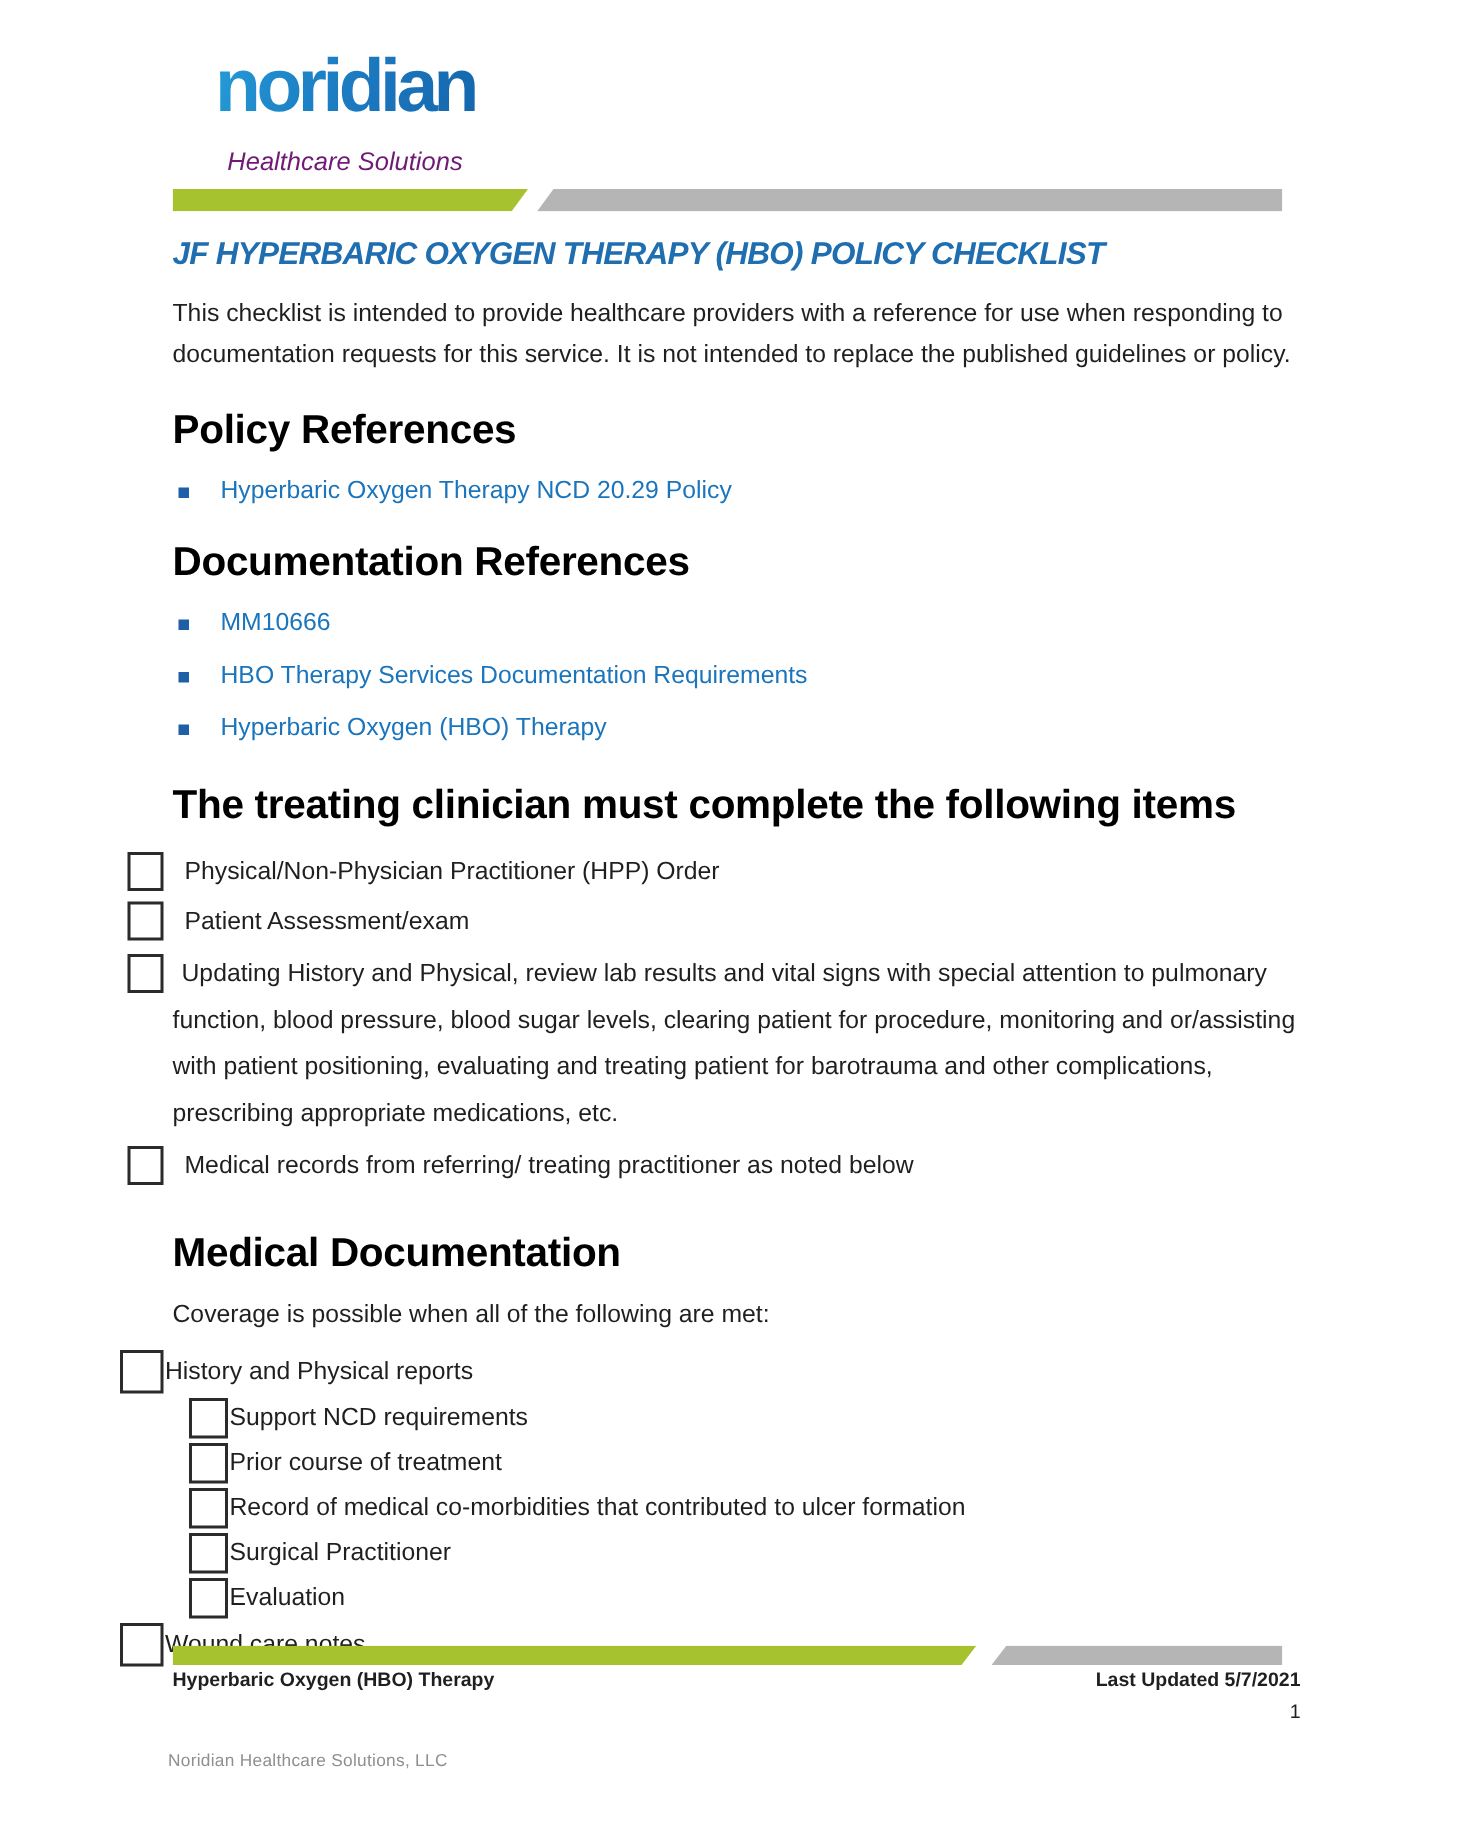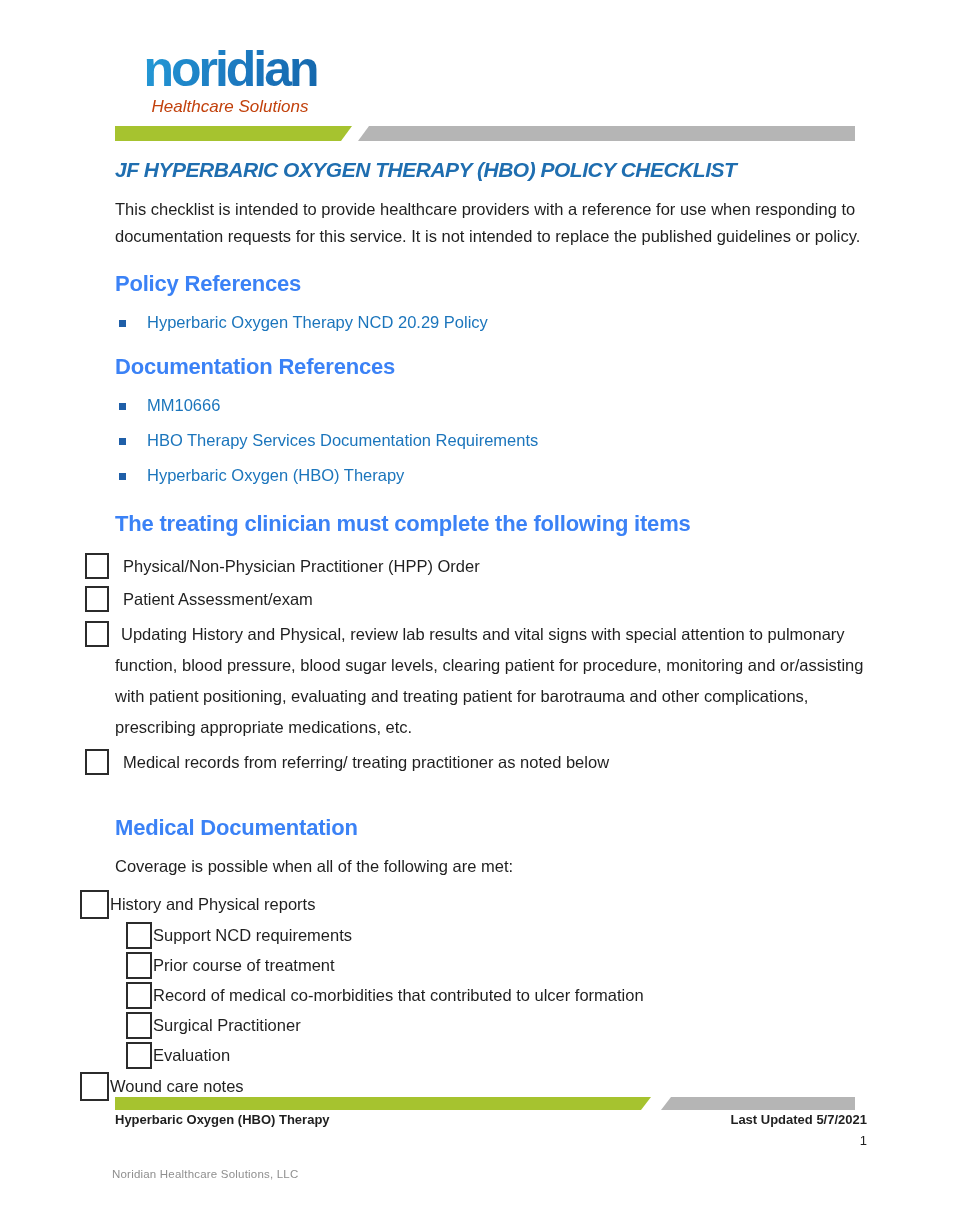--- a/index.html
+++ b/index.html
@@ -2,44 +2,44 @@
 <html><head>
 <meta charset="utf-8">
 <style>
   html,body { margin:0; padding:0; background:#ffffff; }
   body {
     width:980px; height:1230px; position:relative; overflow:hidden;
     font-family:"Liberation Sans", sans-serif; color:#1f1f1f;
     -webkit-font-smoothing:antialiased;
   }
   
-  .logo-block { position:absolute; top:44px; left:110px; width:240px; text-align:center; }
+  .logo-block { position:absolute; top:32px; left:110px; width:240px; text-align:center; }
   .logo-brand {
     font-size:50px; font-weight:bold; letter-spacing:-3px; line-height:1;
     background:linear-gradient(110deg,#2aa9e0 0%,#1e86c9 35%,#1b75bc 60%,#1160a4 100%);
     -webkit-background-clip:text; background-clip:text; color:transparent;
   }
-  .logo-tagline { font-size:17px; font-style:italic; color:#c2410c; margin-top:3px; letter-spacing:0px; }
+  .logo-tagline { font-size:17px; font-style:italic; color:#701a75; margin-top:16px; letter-spacing:0px; }
   
   .bar { position:absolute; left:115px; width:740px; }
   .bar .seg { position:absolute; top:0; height:100%; }
   .top-bar { top:126px; height:15px; }
   .top-bar .green { left:0; width:237px; background:#a6c32f; clip-path:polygon(0 0,100% 0,calc(100% - 11px) 100%,0 100%); }
   .top-bar .gray  { left:243px; right:0; background:#b5b5b5; clip-path:polygon(11px 0,100% 0,100% 100%,0 100%); }
   .footer-bar { top:1097px; height:13px; }
   .footer-bar .green { left:0; width:536px; background:#a6c32f; clip-path:polygon(0 0,100% 0,calc(100% - 10px) 100%,0 100%); }
   .footer-bar .gray  { left:546px; right:0; background:#b5b5b5; clip-path:polygon(10px 0,100% 0,100% 100%,0 100%); }
   
   .content { position:absolute; top:150px; left:115px; width:752px; }
   .doc-title {
     font-size:21px; font-weight:bold; font-style:italic; color:#1f6eb0;
     letter-spacing:-0.5px; margin:8px 0 14px 0;
   }
   .intro { font-size:16.5px; line-height:1.62; margin:0 0 18px 0; }
-  h2.section-heading { font-size:22px; font-weight:bold; color:#3b82f6; margin:22px 0 16px 0; letter-spacing:-0.2px; }
+  h2.section-heading { font-size:27px; font-weight:bold; color:#000000; margin:22px 0 16px 0; letter-spacing:-0.2px; }
   
   .bullet-list { list-style:none; margin:0 0 6px 0; padding:0; }
   .bullet-list li { display:flex; align-items:center; margin:0 0 16px 0; }
   .sq-bullet { width:7px; height:7px; background:#1f5fa8; margin:1px 21px 0 4px; flex:0 0 auto; }
   a.doc-link { color:#1b75bc; font-size:16.5px; cursor:pointer; }
   
   .check-item { display:flex; align-items:center; margin:0 0 7px 0; font-size:16.5px; }
   .checkbox {
     display:inline-block; width:24px; height:26px; border:2px solid #2b2b2b;
     background:#fff; flex:0 0 auto; box-sizing:border-box;
@@ -115,21 +115,21 @@
   </div>
   <div class="check-item wrap">
     <span class="checkbox"></span>
     <span class="label">Updating History and Physical, review lab results and vital signs with special attention to pulmonary function, blood pressure, blood sugar levels, clearing patient for procedure, monitoring and or/assisting with patient positioning, evaluating and treating patient for barotrauma and other complications, prescribing appropriate medications, etc.</span>
   </div>
   <div class="check-item">
     <span class="checkbox"></span>
     <span class="label">Medical records from referring/ treating practitioner as noted below</span>
   </div>
 
-  <h2 class="section-heading" style="margin-top:40px;">Medical Documentation</h2>
+  <h2 class="section-heading" style="margin-top:30px;">Medical Documentation</h2>
   <p class="coverage">Coverage is possible when all of the following are met:</p>
 
   <div class="md-item level0">
     <span class="checkbox"></span>
     <span class="label">History and Physical reports</span>
   </div>
   <div class="md-item level1">
     <span class="checkbox"></span>
     <span class="label">Support NCD requirements</span>
   </div>

